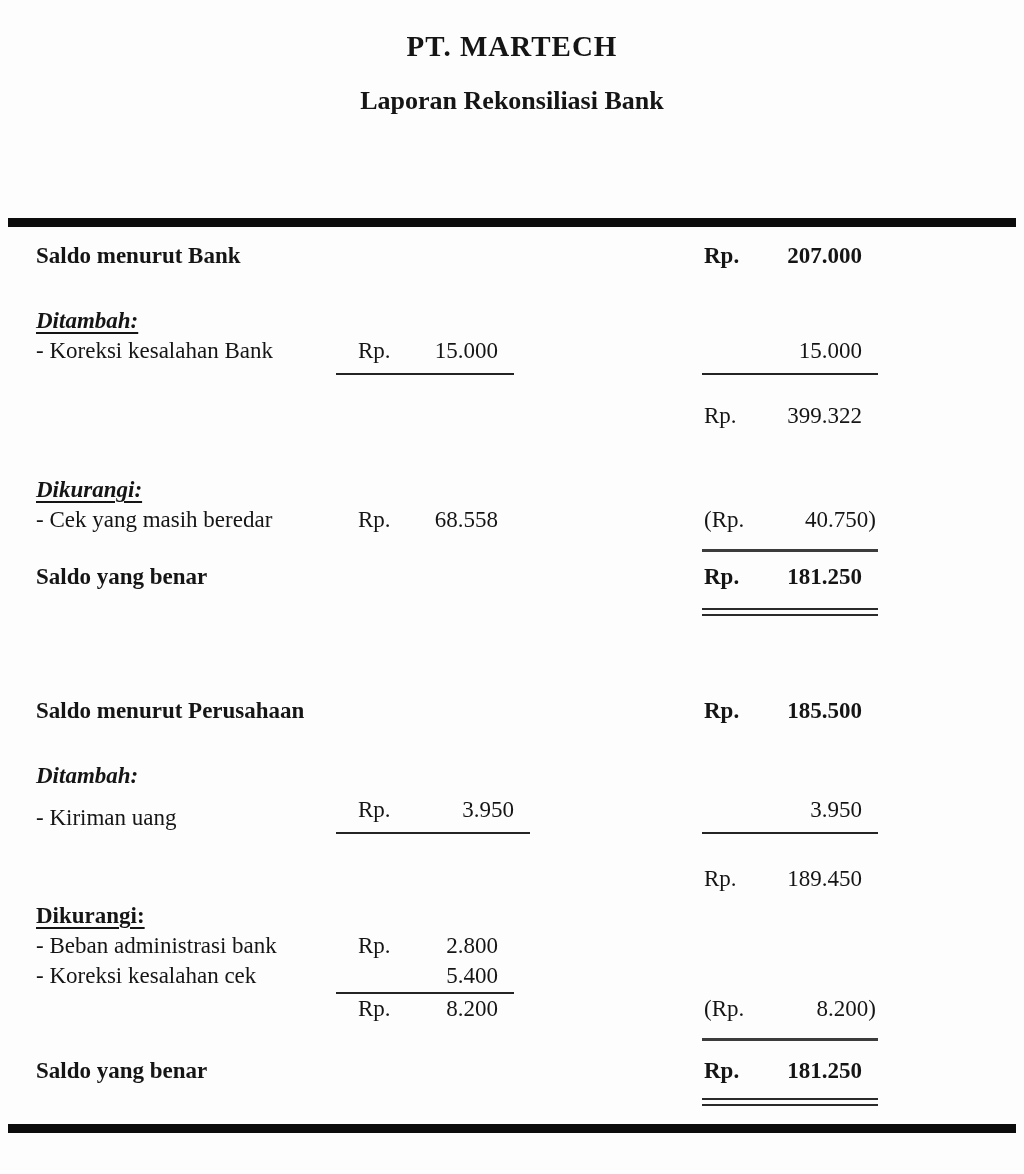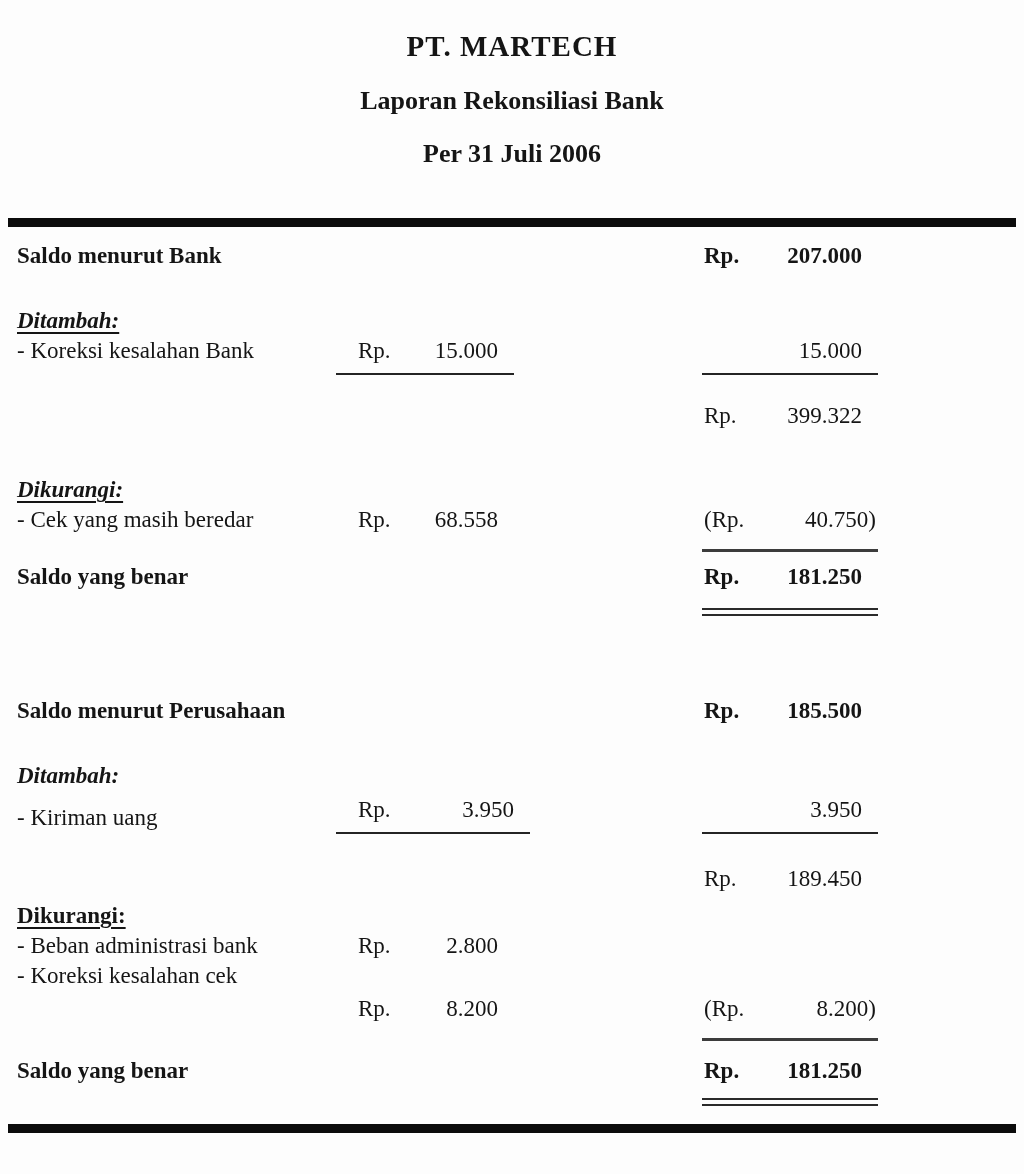--- a/index.html
+++ b/index.html
@@ -10,21 +10,21 @@
     overflow:hidden;
   }
   .hdr { position:absolute; left:0; width:100%; text-align:center; font-weight:bold; }
   .hdr-company { top:30px; font-size:29px; letter-spacing:1px; }
   .hdr-title   { top:86px; font-size:26px; }
   .hdr-period  { top:139px; font-size:26px; }
 
   .rule-thick { position:absolute; left:8px; width:1008px; height:9px; background:#0c0c0c; }
 
   .row { position:absolute; font-size:23px; line-height:26px; }
-  .left  { left:17px; }
+  .left  { left:36px; }
   .bold  { font-weight:bold; }
   .head-ital { font-weight:bold; font-style:italic; }
   .uline { text-decoration:underline; text-underline-offset:4px; text-decoration-thickness:2px; }
 
   .mid-col {
     position:absolute; left:336px; width:178px;
     display:flex; justify-content:space-between; align-items:flex-start;
     font-size:23px; line-height:26px;
   }
   .mid-wide { width:194px; }
@@ -45,21 +45,20 @@
   .rule-double { position:absolute; left:702px; width:176px; height:4px;
                  border-top:2px solid #2a2a2a; border-bottom:2px solid #2a2a2a; }
 </style>
 </head>
 <body>
 
 <div class="page">
 
   <div class="hdr hdr-title">Laporan Rekonsiliasi Bank</div>
   <div class="hdr hdr-company">PT. MARTECH</div>
-  <div class="hdr hdr-period">Per 31 Juli 2006</div>
 
   <div class="rule-thick" style="top:218px;"></div>
 
   <div class="row left bold" style="top:243px;">Saldo menurut Bank</div>
   <div class="right-col bold" style="top:243px;">
     <span class="cur0">Rp.</span>
     <span class="amt">207.000</span>
   </div>
 
   <div class="row left head-ital uline" style="top:308px;">Ditambah:</div>
@@ -124,20 +123,23 @@
 
   <div class="row left bold uline" style="top:903px;">Dikurangi:</div>
 
   <div class="row left" style="top:933px;">- Beban administrasi bank</div>
   <div class="mid-col" style="top:933px;">
     <span class="cur">Rp.</span>
     <span class="amt">2.800</span>
   </div>
 
   <div class="row left" style="top:963px;text-align:center;">- Koreksi kesalahan cek</div>
+  <div class="mid-col end sum-under-tight" style="top:963px;">
+    <span class="amt">5.400</span>
+  </div>
 
   <div class="mid-col" style="top:996px;">
     <span class="cur">Rp.</span>
     <span class="amt">8.200</span>
   </div>
   <div class="right-col" style="top:996px;">
     <span class="cur0">(Rp.</span>
     <span class="amt0">8.200)</span>
   </div>
 

